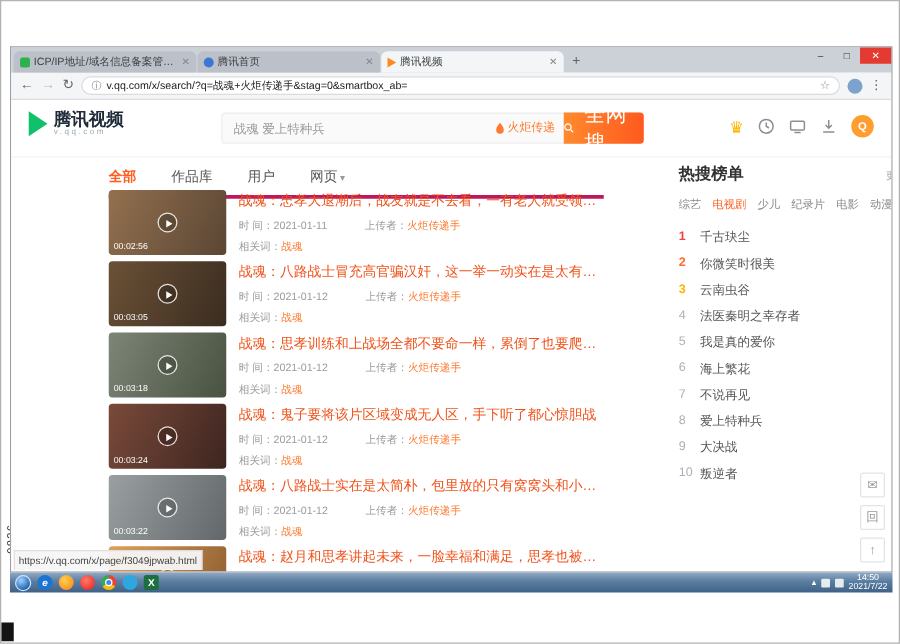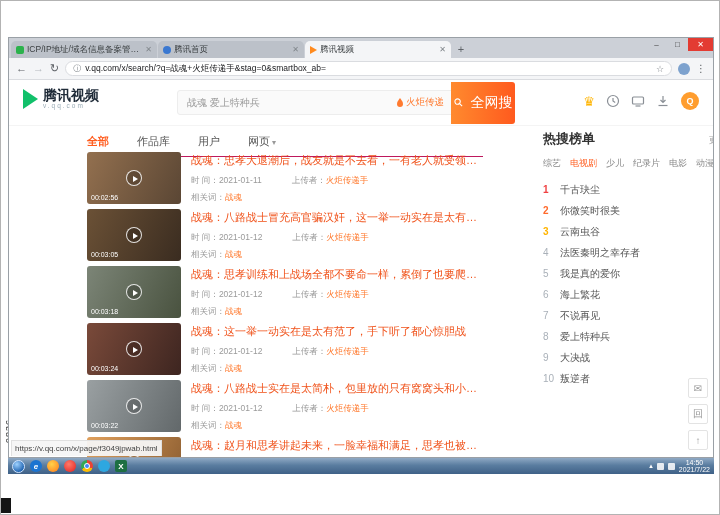--- a/index.html
+++ b/index.html
@@ -37,27 +37,27 @@
 
   
   .site-header{position:relative;height:46px;border-bottom:1px solid #f4f4f4;}
   .logo{position:absolute;left:14px;top:8px;display:flex;align-items:center;gap:5px;}
   .logo .tri{width:0;height:0;border-left:15px solid #11c06a;border-top:10px solid transparent;border-bottom:10px solid transparent;}
   .logo .lt{font-size:14px;font-weight:bold;color:#1f2b38;line-height:14px;}
   .logo .ls{font-size:6.5px;color:#9aabb5;letter-spacing:2px;}
   .search{position:absolute;left:168px;top:10px;width:338px;height:25px;display:flex;align-items:center;background:#fafafa;border:1px solid #ededed;border-radius:3px;}
   .search .sv{padding-left:9px;font-size:10px;color:#999;flex:1;white-space:nowrap;overflow:hidden;}
   .search .hotlink{display:flex;align-items:center;gap:2px;color:#ff7a2f;font-size:9.5px;margin-right:7px;white-space:nowrap;}
-  .search .btn{width:64px;height:42px;margin:-1px -1px -1px 0;border-radius:0 3px 3px 0;background:linear-gradient(90deg,#ff8a2e,#ff5a1e);color:#fff;font-size:14px;display:flex;align-items:center;justify-content:center;gap:8px;flex:none;}
+  .search .btn{width:64px;height:25px;margin:-1px -1px -1px 0;border-radius:0 3px 3px 0;background:linear-gradient(90deg,#ff8a2e,#ff5a1e);color:#fff;font-size:17px;display:flex;align-items:center;justify-content:center;gap:8px;flex:none;}
   .hicons{position:absolute;right:14px;top:12px;display:flex;align-items:center;gap:11px;}
   .hicons .vip{color:#ffb400;font-size:13px;line-height:1;}
   .avatar{width:18px;height:18px;border-radius:50%;background:#ff9d2e;display:flex;align-items:center;justify-content:center;color:#fff;font-size:9px;font-weight:bold;}
 
   
-  .filters{position:absolute;left:78px;top:54px;width:396px;display:flex;gap:28px;font-size:11px;color:#555;border-bottom:1px solid #be185d;padding-bottom:7px;align-items:center;}
+  .filters{position:absolute;left:78px;top:54px;width:396px;display:flex;gap:28px;font-size:11px;color:#555;border-bottom:3px solid #be185d;padding-bottom:7px;align-items:center;}
   .filters .f{position:relative;}
   .filters .f.active{color:#ff5c1e;font-weight:bold;}
   .filters .f.active::after{content:"";position:absolute;left:0;right:0;bottom:-8px;height:2px;background:#ff5c1e;}
   .caret{font-size:8px;color:#999;margin-left:2px;}
 
   
   .results{position:absolute;left:78px;top:72px;width:400px;}
   .row{display:flex;gap:10px;height:52px;margin-bottom:5px;}
   .thumb{position:relative;width:94px;height:52px;border-radius:3px;flex:none;display:flex;align-items:center;justify-content:center;overflow:hidden;}
   .t1{background:linear-gradient(115deg,#93704f,#5a4634);}
@@ -278,21 +278,21 @@
             </div>
         </div>
       </div>
 
       <div class="row">
         <div class="thumb t4">
           <span class="play"></span>
           <span class="dur">00:03:24</span>
         </div>
         <div class="rinfo">
-          <div class="vtitle">战魂：这一举一动实在是太有范了，手下听了都心惊胆战</div>
+          <div class="vtitle">战魂：鬼子要将该片区域变成无人区，手下听了都心惊胆战</div>
           <div class="meta">
               <span>时 间：</span>
               <span>2021-01-12</span>
               <span class="gap"></span>
               <span>上传者：</span>
               <span class="orange">火炬传递手</span>
             </div>
           <div class="meta rel">
               <span>相关词：</span>
               <span class="orange">战魂</span>

